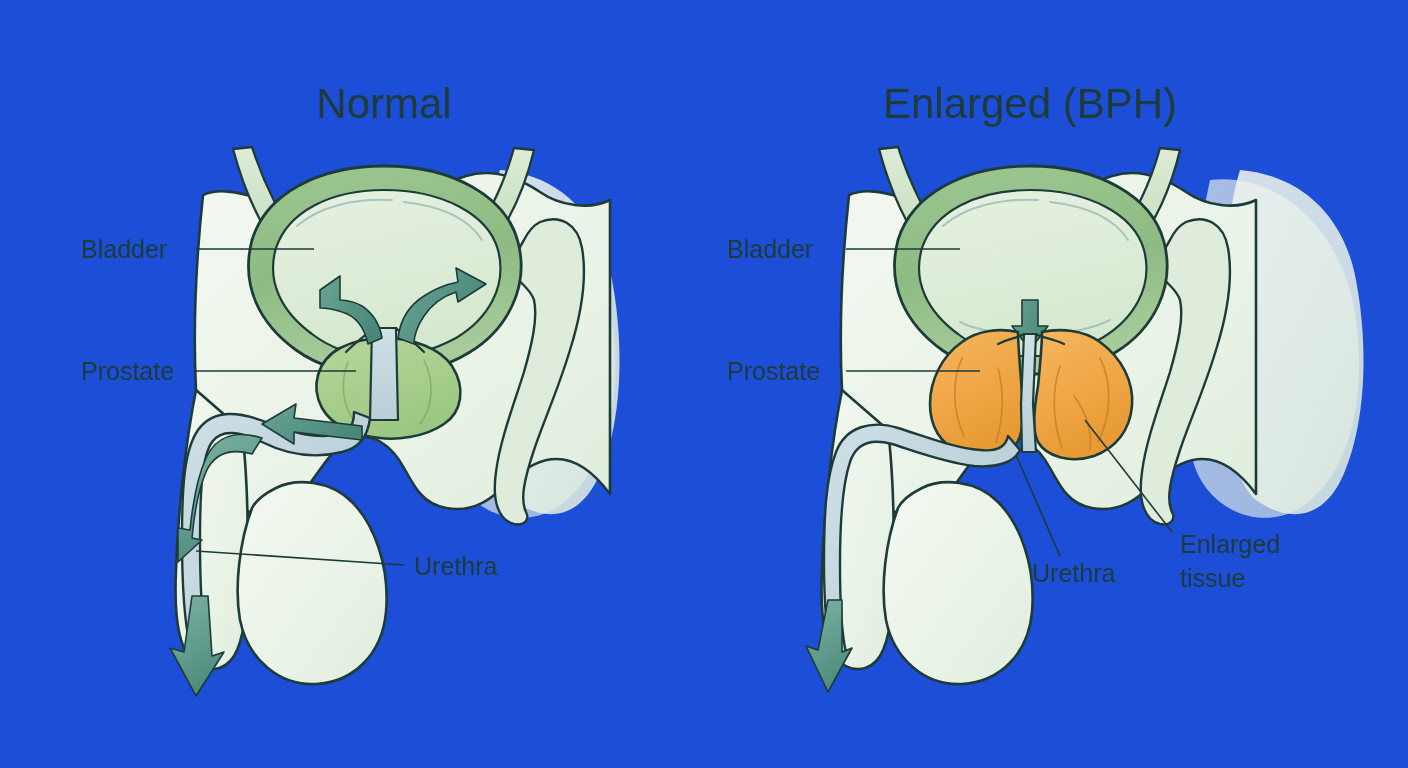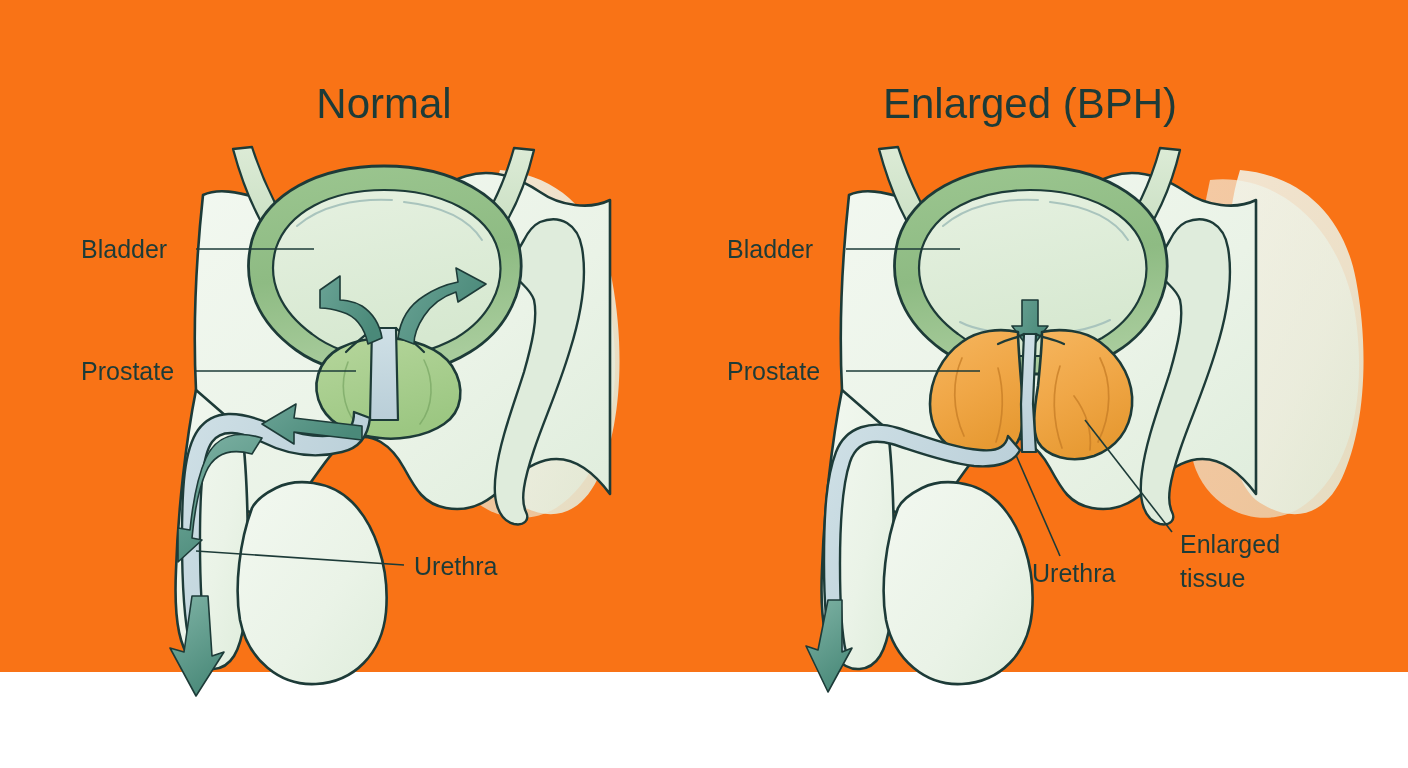--- a/index.html
+++ b/index.html
@@ -10,22 +10,22 @@
   }
   body {
     width: 1408px;
     height: 768px;
     overflow: hidden;
     font-family: "Liberation Sans", "DejaVu Sans", sans-serif;
   }
   #stage {
     position: relative;
     width: 1408px;
-    height: 672px;
-    background: #f97316;
+    height: 768px;
+    background: #1d4ed8;
   }
   svg.figure {
     display: block;
     width: 1408px;
     height: 768px;
   }
   .panel-title {
     font-family: "Liberation Sans", "DejaVu Sans", sans-serif;
     font-size: 42px;
     font-weight: 400;

